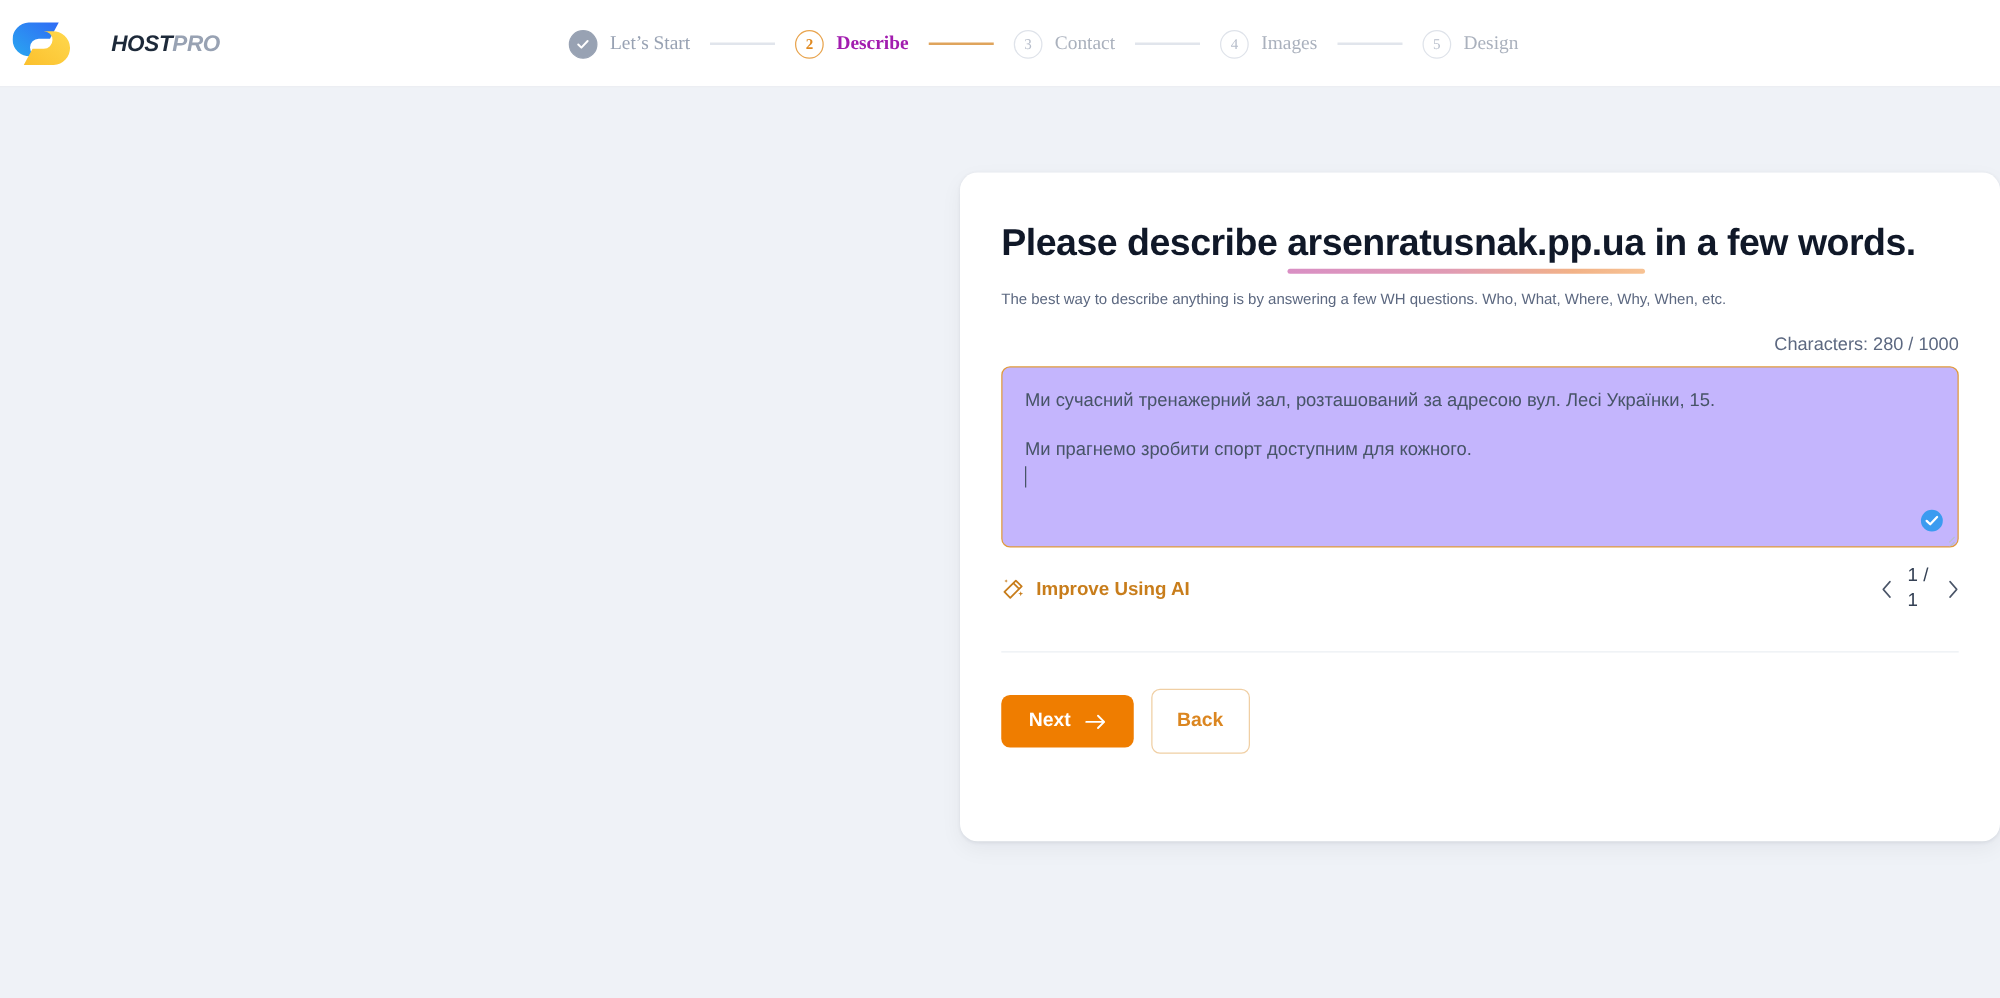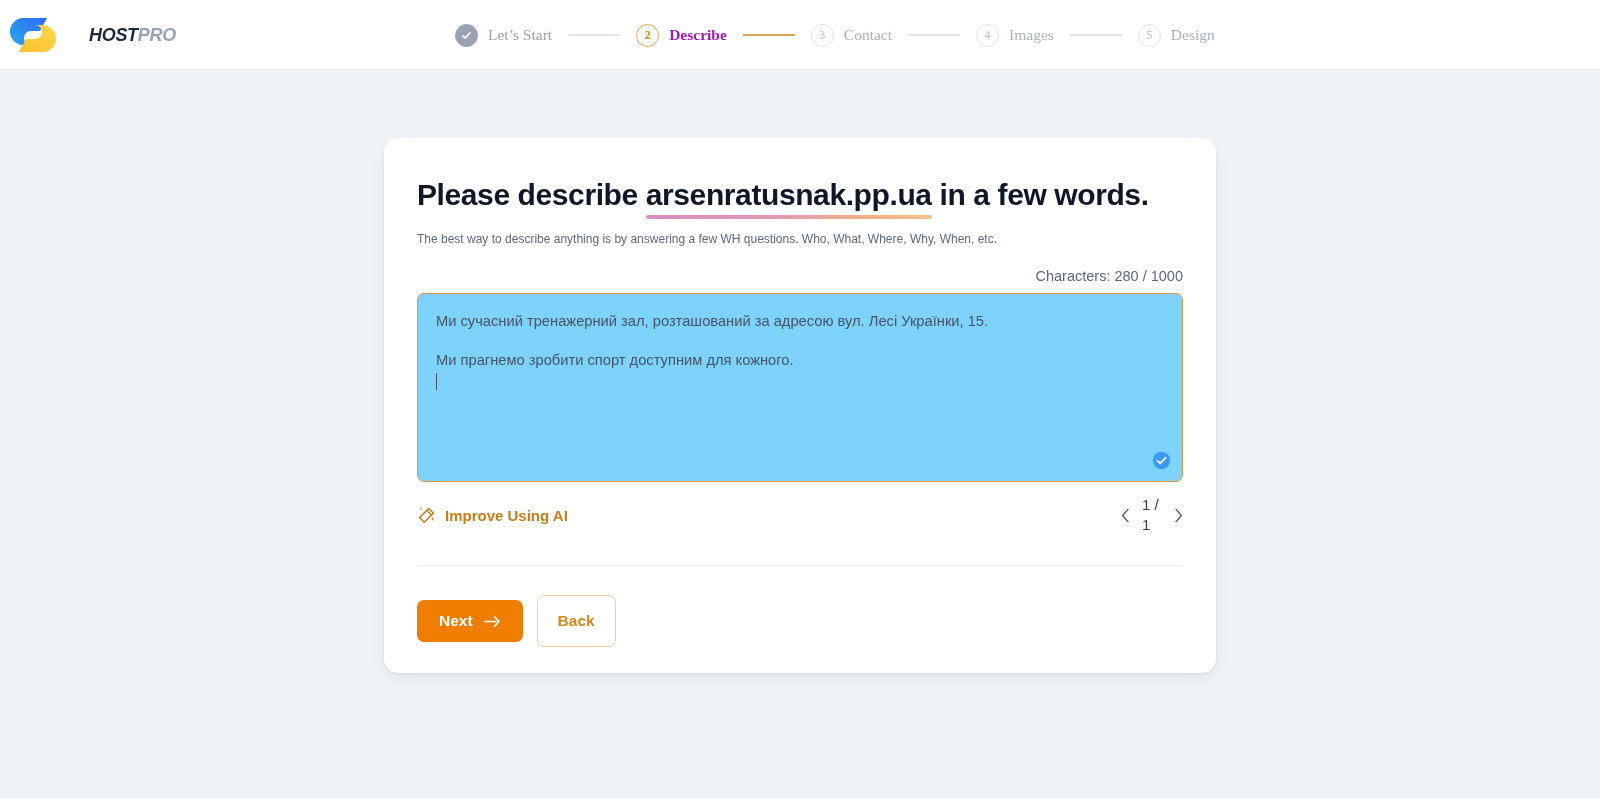--- a/index.html
+++ b/index.html
@@ -96,21 +96,21 @@
     background: #e1e5ec;
     flex: 0 0 auto;
   }
   .step-line.active { background: #dfa45c; }
   .check-glyph { display: block; }
 
   
   .page {
     height: 728px;
     display: flex;
-    justify-content: center;
+    justify-content: flex-end;
   }
   .card {
     width: 832px;
     margin-top: 68px;
     background: #ffffff;
     border-radius: 14px;
     box-shadow: 0 1px 3px rgba(16,24,40,.07), 0 6px 18px rgba(16,24,40,.05);
     padding: 38px 33px 34px 33px;
     height: 535px;
   }
@@ -154,25 +154,25 @@
   }
   .counter {
     font-size: 14.5px;
     color: #5c6880;
   }
 
   
   .ta-wrap { position: relative; }
   .textarea {
     width: 100%;
-    height: 189px;
+    height: 145px;
     border: 1.6px solid #e09a3c;
     border-radius: 7px;
     padding: 16px 16px 14px 18px;
-    background: #7dd3fc;
+    background: #c4b5fd;
     overflow: hidden;
     position: relative;
   }
   .ta-line {
     font-size: 14.7px;
     line-height: 1.55;
     color: #475467;
     margin: 0 0 16px 0;
   }
   .ta-line:last-of-type { margin-bottom: 2px; }

